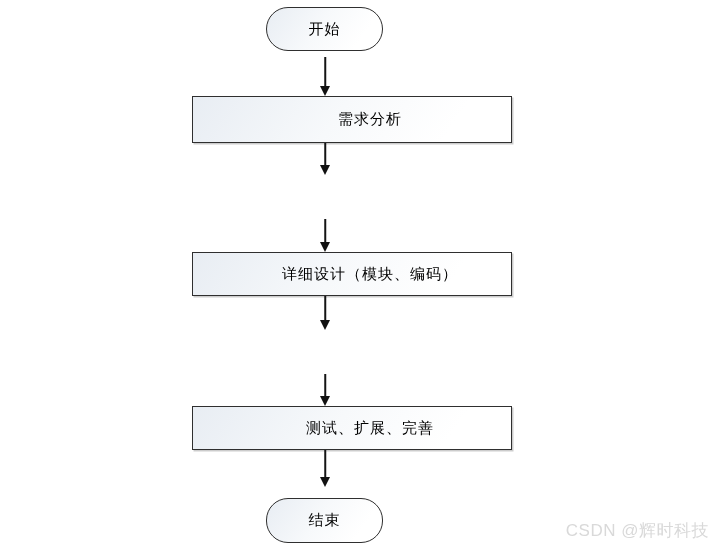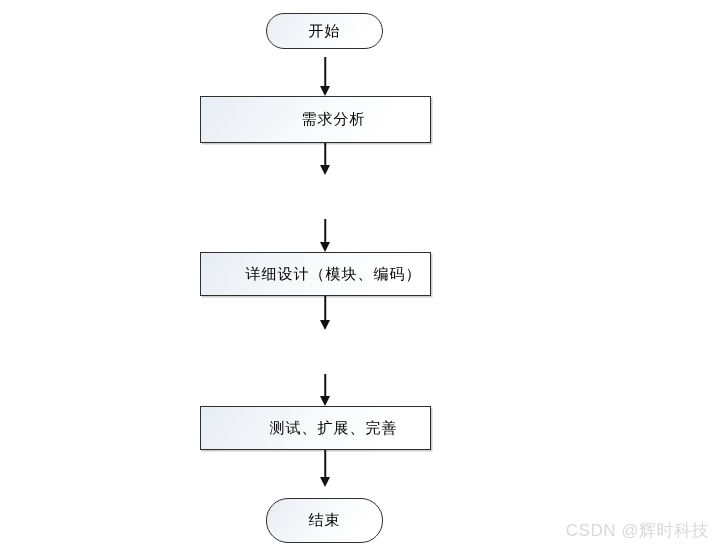--- a/index.html
+++ b/index.html
@@ -23,22 +23,22 @@
     box-sizing: border-box;
     border: 1.3px solid #2f2f2f;
     background: linear-gradient(125deg, #e8edf3 0%, #f7f9fb 45%, #ffffff 80%);
     box-shadow: 1.5px 1.5px 0 rgba(110,110,110,0.35);
     color: #000000;
     font-size: 15px;
     letter-spacing: 1px;
     white-space: nowrap;
   }
   .process {
-    left: 200px;
-    width: 231px;
+    left: 192px;
+    width: 320px;
     padding-left: 36px;
   }
   .terminator {
     left: 266px;
     width: 117px;
     border-radius: 22px;
     box-shadow: none;
   }
   .connector {
     position: absolute;
@@ -72,21 +72,21 @@
     font-size: 17px;
     color: #d9d9d9;
     letter-spacing: 0.5px;
   }
 </style>
 </head>
 <body>
 
 <div class="canvas">
 
-  <div class="node terminator" style="top:13px; height:36px;">
+  <div class="node terminator" style="top:7px; height:44px;">
     <span>开始</span>
   </div>
 
   <div class="connector" style="top:57px; height:39px;">
     <div class="line"></div>
     <div class="head"></div>
   </div>
 
   <div class="node process" style="top:96px; height:47px;">
     <span>需求分析</span>

